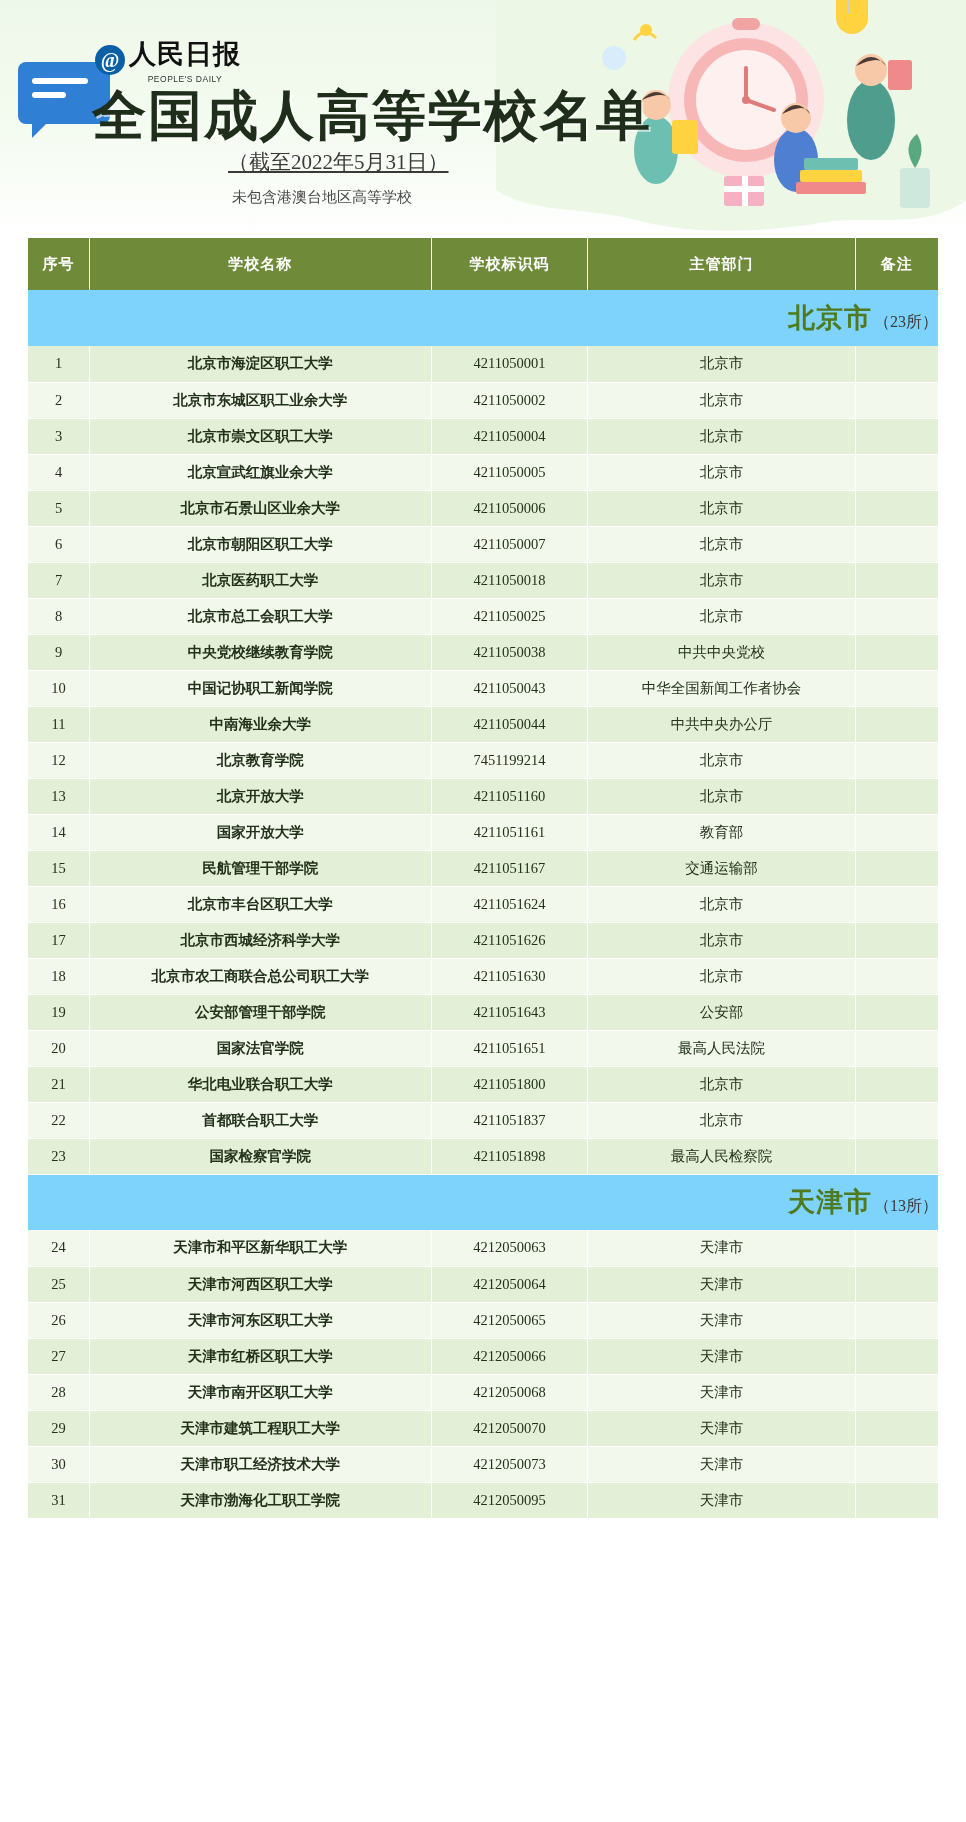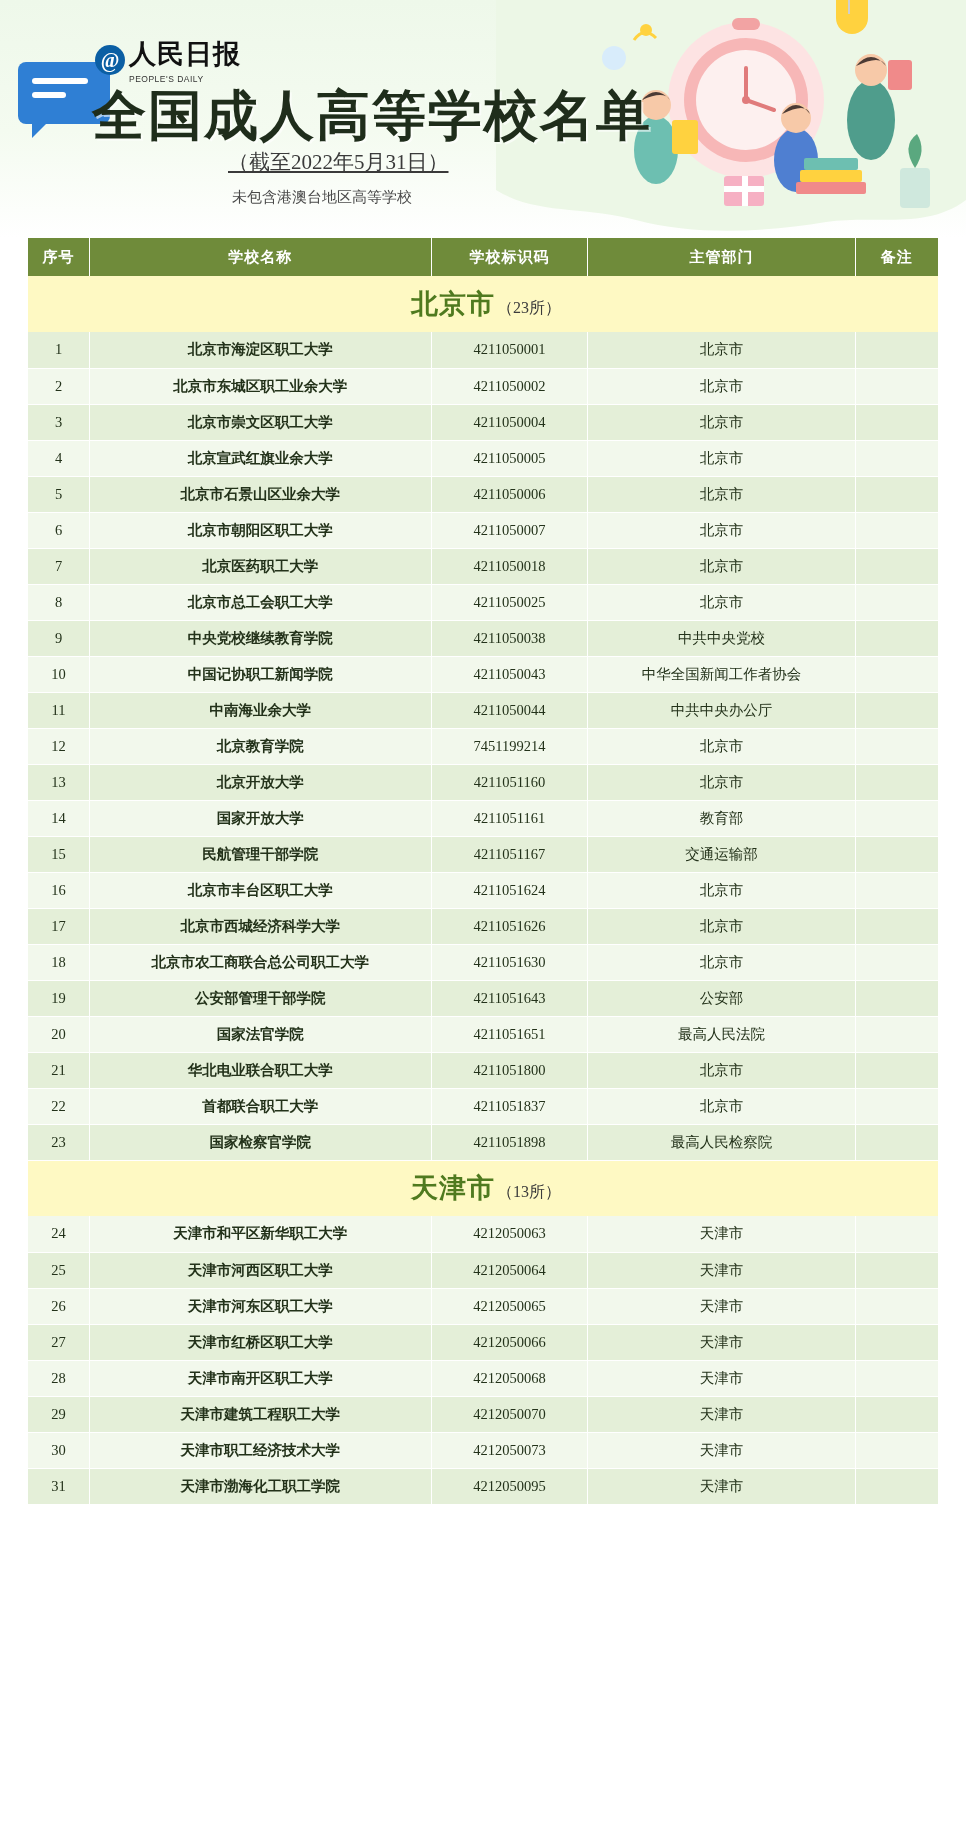--- a/index.html
+++ b/index.html
@@ -34,21 +34,21 @@
     display: flex; align-items: center; justify-content: center;
     font-size: 20px; font-weight: bold; font-family: "Liberation Serif", serif;
     margin-right: 4px;
   }
   .logo-cn {
     font-family: "Liberation Serif", serif;
     font-size: 27px; font-weight: bold; color: #111; letter-spacing: 1px;
   }
   .logo-en {
     font-size: 8.5px; color: #333; letter-spacing: .5px;
-    margin-top: 2px; 
+    margin-top: 2px; text-align: center;
   }
   .logo-text { display: flex; flex-direction: column; }
   .speech-bubble {
     position: absolute; left: 18px; top: 62px;
     width: 92px; height: 62px;
     background: #2f7fd4;
     border-radius: 8px;
     transform: skewX(0deg);
   }
   .speech-bubble:after {
@@ -80,21 +80,21 @@
 
   
   .table-wrap { padding: 0 28px 10px 28px; }
   table { width: 910px; border-collapse: collapse; table-layout: fixed; }
   thead th {
     background: #6f8b3a;
     color: #ffffff;
     font-size: 15px;
     font-family: "Liberation Serif", serif;
     font-weight: bold;
-    height: 38px;
+    height: 52px;
     border-right: 1px solid #ffffff;
     letter-spacing: 1px;
   }
   thead th:last-child { border-right: none; }
   col.c1 { width: 58px; }
   col.c2 { width: 322px; }
   col.c3 { width: 148px; }
   col.c4 { width: 252px; }
   col.c5 { width: 78px; }
 
@@ -106,23 +106,23 @@
     border-right: 1px solid #ffffff;
     border-bottom: 1px solid #ffffff;
     color: #23321a;
   }
   tbody td:last-child { border-right: none; }
   tr.odd td { background: #e4efd8; }
   tr.even td { background: #f2f8ec; }
   td.school { font-weight: bold; }
 
   tr.section td {
-    background: #fef9c3;
+    background: #7dd3fc;
     height: 56px;
-    text-align: center;
+    text-align: right;
     padding-left: 6px;
     border: none;
   }
   .section-name {
     font-family: "Liberation Serif", serif;
     font-size: 27px; font-weight: bold; color: #4f7a1f;
     letter-spacing: 1px;
   }
   .section-count {
     font-family: "Liberation Serif", serif;

